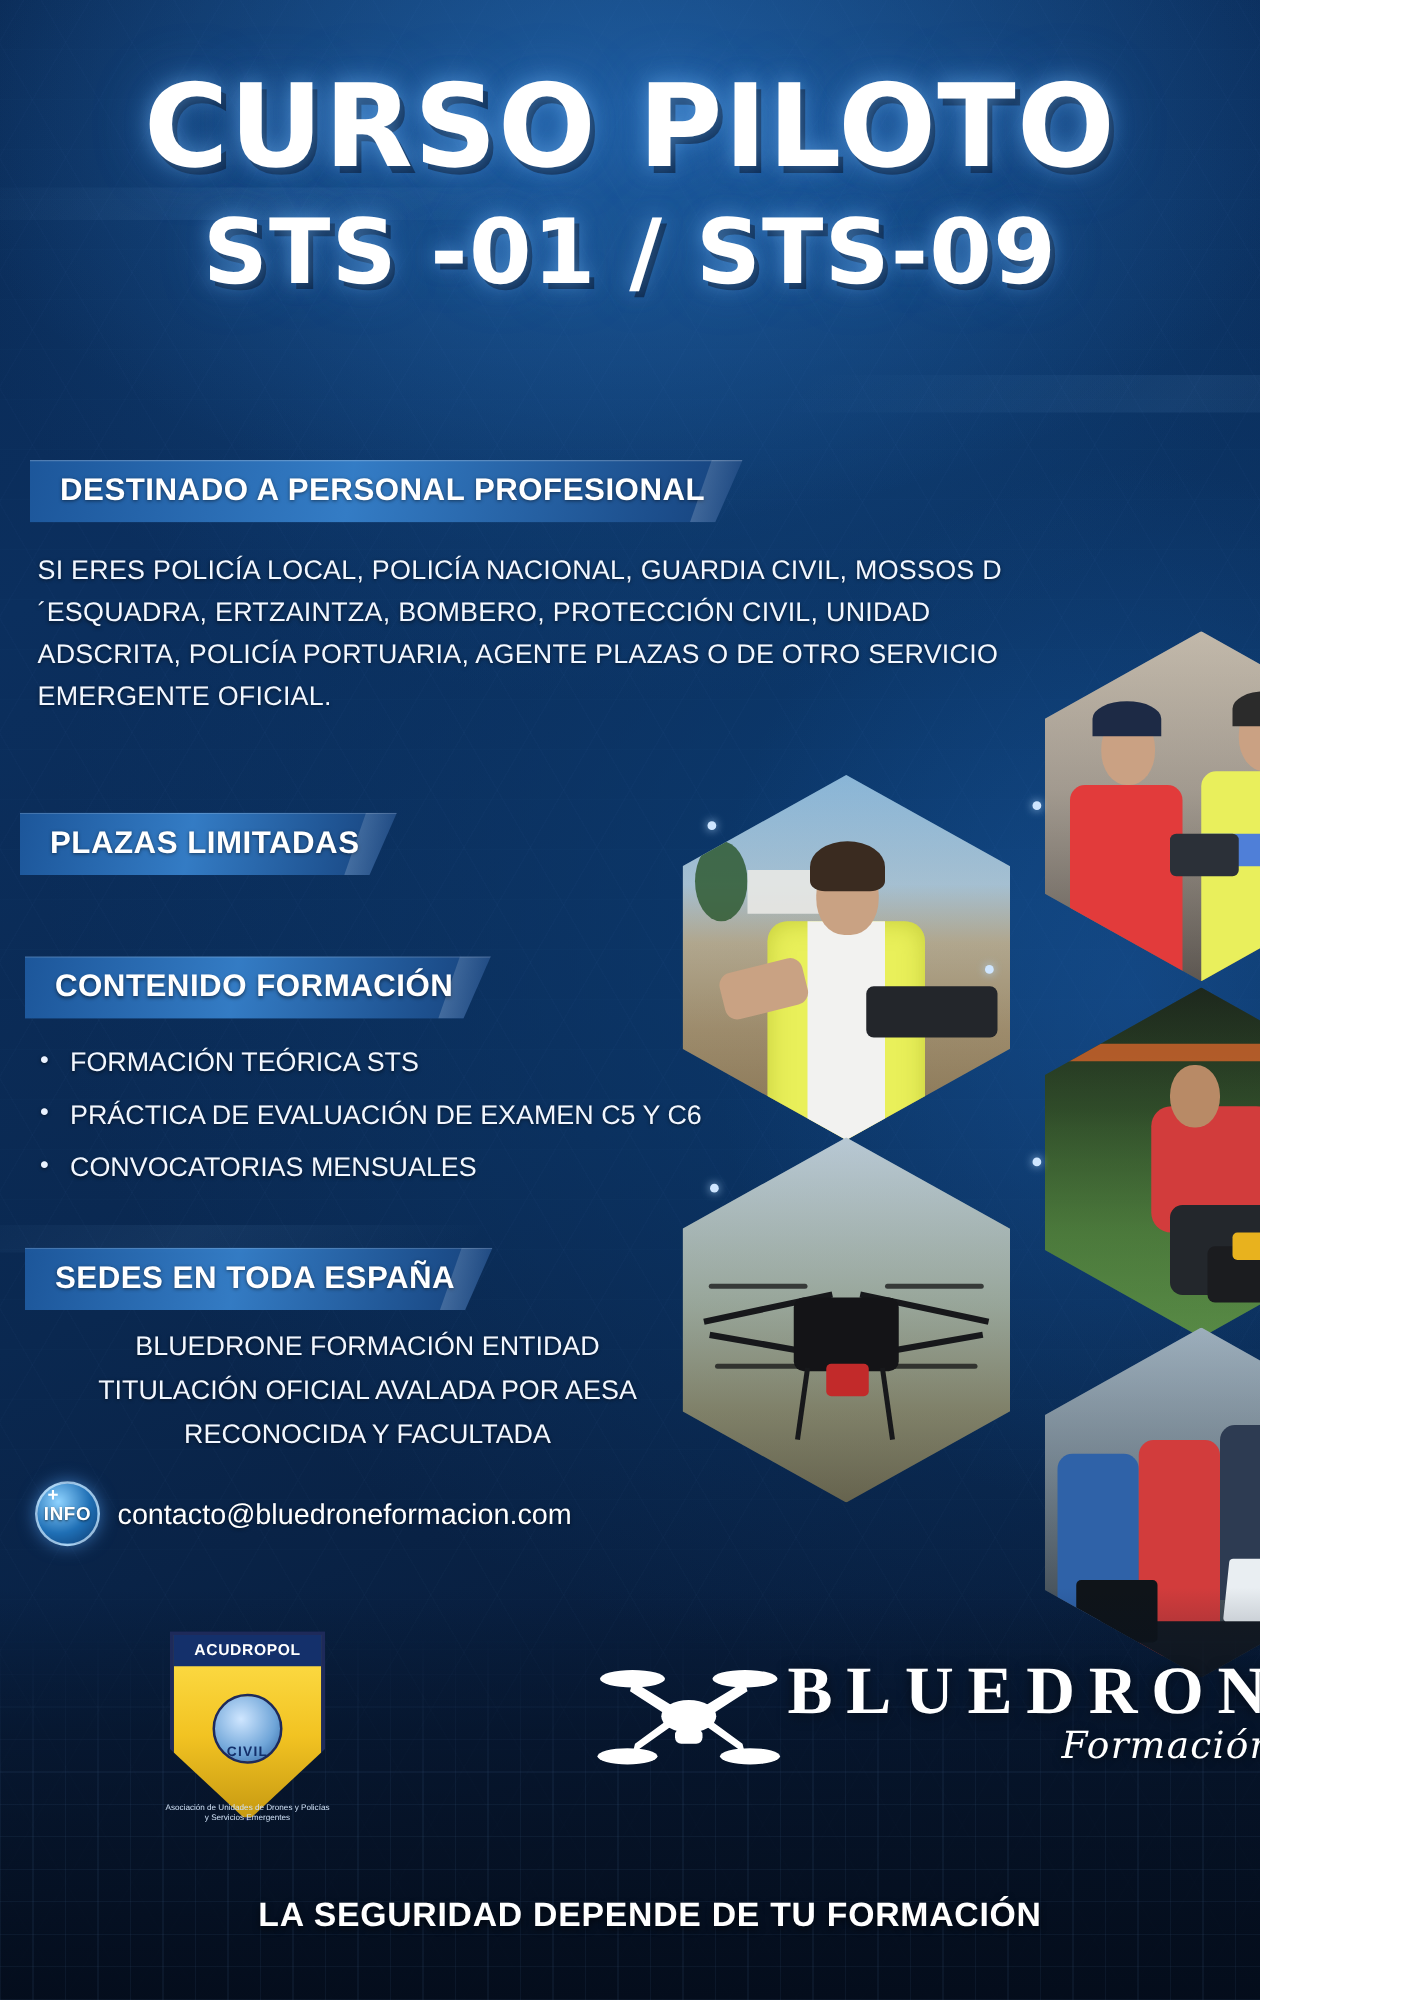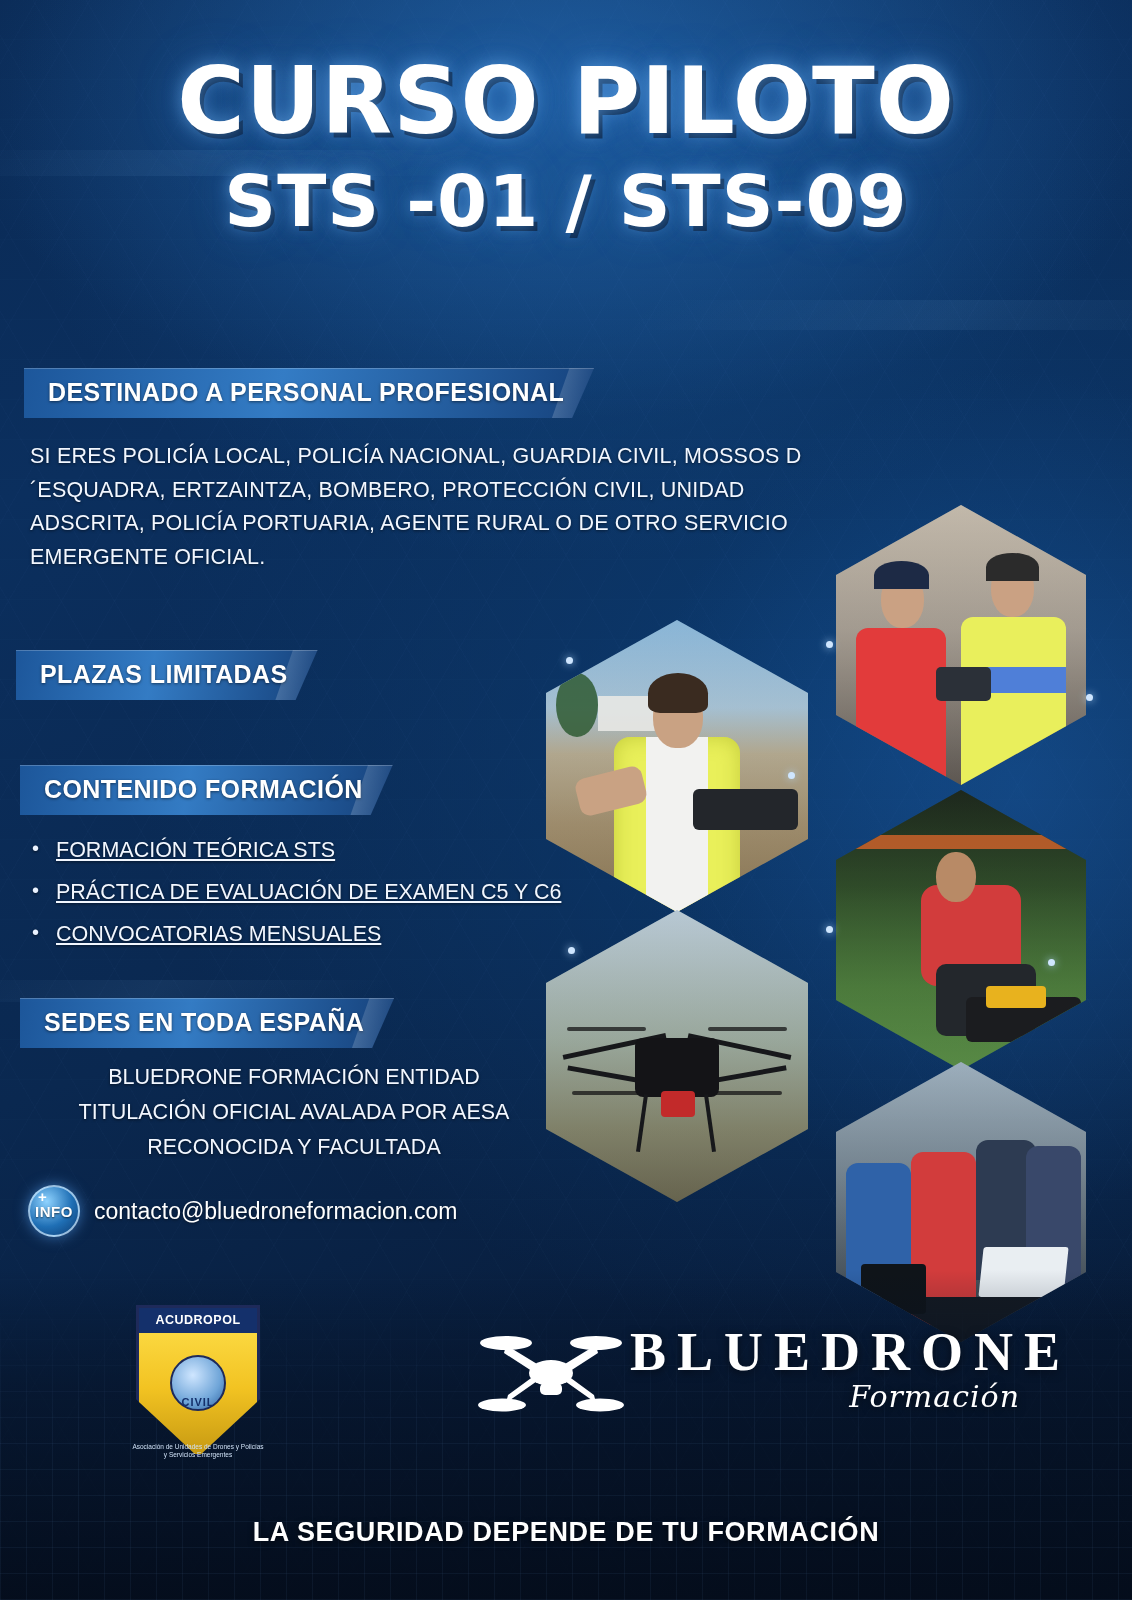--- a/index.html
+++ b/index.html
@@ -3,21 +3,21 @@
 <meta charset="utf-8">
 <style>
   * { box-sizing: border-box; margin: 0; padding: 0; }
   html, body {
     width: 1132px; height: 1600px;
     font-family: "Liberation Sans", sans-serif;
     overflow: hidden;
   }
   .poster {
     position: relative;
-    width: 1132px; height: 1600px;
+    width: 1008px; height: 1600px;
     background:
       radial-gradient(ellipse 900px 700px at 50% 8%, #13467e 0%, rgba(10,40,78,0) 62%),
       radial-gradient(ellipse 1100px 900px at 80% 45%, #0c3b70 0%, rgba(8,30,60,0) 70%),
       linear-gradient(160deg, #0a2a55 0%, #0b2f5e 25%, #0a2850 55%, #081d3c 80%, #061529 100%);
     overflow: hidden;
     color: #ffffff;
   }
 
   
   .hex-texture {
@@ -97,21 +97,21 @@
   }
 
   ul.bullets {
     position: absolute;
     list-style: none;
     font-size: 21.5px;
     line-height: 1.95;
     color: #f2f7ff;
     text-shadow: 0 1px 3px rgba(0,0,0,.55);
   }
-  ul.bullets li { position: relative; padding-left: 30px; text-decoration: underline; }
+  ul.bullets li { position: relative; padding-left: 30px; }
   ul.bullets li::before {
     content: "•";
     position: absolute; left: 6px; top: -1px;
     font-size: 20px; color: #eaf2ff;
   }
 
   .centered-block {
     position: absolute;
     text-align: center;
     font-size: 21.5px;
@@ -280,21 +280,21 @@
   .bd-sub {
     position:absolute; right:10px; top:74px;
     font-size:30px; color:#fff; font-style:italic;
     font-family:"DejaVu Serif", serif;
     letter-spacing:1px;
     text-shadow: 0 2px 8px rgba(0,0,0,.5);
   }
   .bd-drone { position:absolute; left:6px; top:8px; width:150px; height:120px; }
 
   .tagline {
-    position:absolute; left:0; bottom:52px; width:100%;
+    position:absolute; left:16px; bottom:52px; width:100%;
     text-align:center; font-size:27px; font-weight:700; letter-spacing:.6px;
     color:#ffffff;
     text-shadow: 0 2px 6px rgba(0,0,0,.6);
   }
 </style>
 </head>
 <body>
 
 <div class="poster">
 
@@ -378,21 +378,21 @@
       <div class="pA"></div>
         <div class="pB"></div>
       <div class="table"></div>
         <div class="case"></div>
         <div class="laptop"></div>
     </div>
   </div>
 
   <div class="ribbon" style="left:24px; top:368px;">DESTINADO A PERSONAL PROFESIONAL</div>
 
-  <div class="body-text" style="left:30px; top:440px; width:800px;">SI ERES POLICÍA LOCAL, POLICÍA NACIONAL, GUARDIA CIVIL, MOSSOS D´ESQUADRA, ERTZAINTZA, BOMBERO, PROTECCIÓN CIVIL, UNIDAD ADSCRITA, POLICÍA PORTUARIA, AGENTE RURAL O DE OTRO SERVICIO EMERGENTE OFICIAL.</div>
+  <div class="body-text" style="left:30px; top:440px; width:800px;">SI ERES POLICÍA LOCAL, POLICÍA NACIONAL, GUARDIA CIVIL, MOSSOS D´ESQUADRA, ERTZAINTZA, BOMBERO, PROTECCIÓN CIVIL, UNIDAD ADSCRITA, POLICÍA PORTUARIA, AGENTE PLAZAS O DE OTRO SERVICIO EMERGENTE OFICIAL.</div>
 
   <div class="ribbon" style="left:20px; top:765px;">CONTENIDO FORMACIÓN</div>
 
   <div class="ribbon" style="left:16px; top:650px;">PLAZAS LIMITADAS</div>
 
   <ul class="bullets" style="left:26px; top:830px; width:700px;">
     <li>FORMACIÓN TEÓRICA STS</li>
     <li>PRÁCTICA DE EVALUACIÓN DE EXAMEN C5 Y C6</li>
     <li>CONVOCATORIAS MENSUALES</li>
   </ul>

